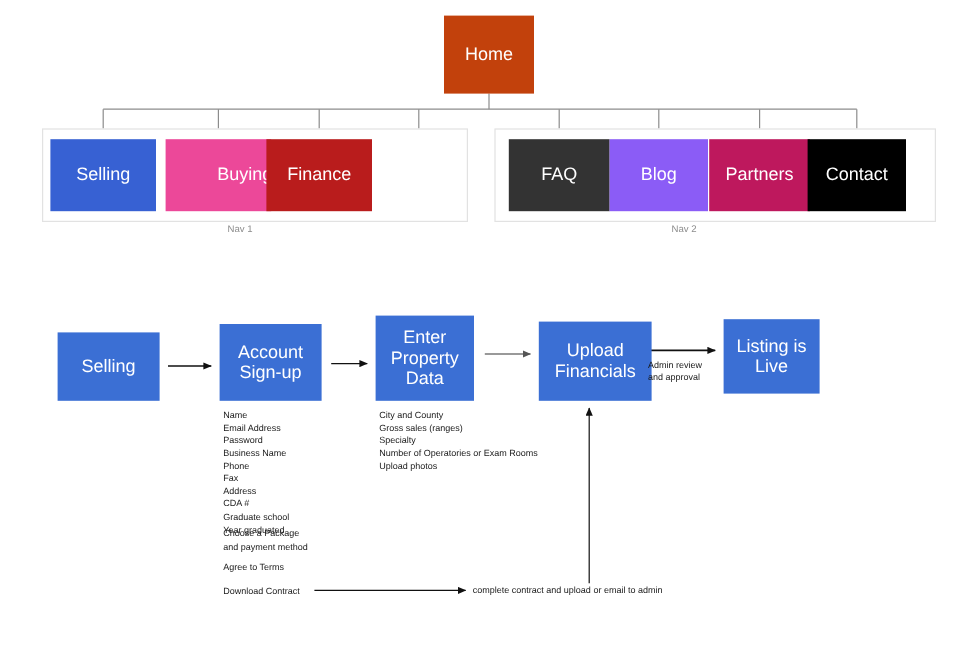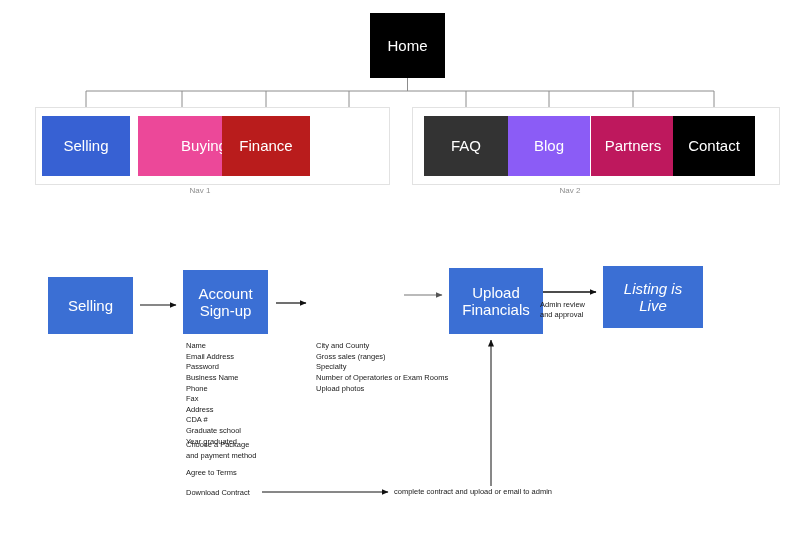--- a/index.html
+++ b/index.html
@@ -35,21 +35,21 @@
     justify-content: center;
     text-align: center;
     color: #ffffff;
     line-height: 1.15;
     box-sizing: border-box;
   }
   
   .home-node {
     left: 370px; top: 13px;
     width: 75px; height: 65px;
-    background: #000000;
+    background: #c2410c;
     font-size: 15px;
   }
   .nav-group {
     position: absolute;
     border: 1px solid #e2e2e2;
     background: #ffffff;
     box-sizing: border-box;
   }
   #nav-group-1 { left: 35px; top: 107px; width: 355px; height: 78px; }
   #nav-group-2 { left: 412px; top: 107px; width: 368px; height: 78px; }
@@ -80,21 +80,21 @@
   
   .flow-node {
     background: #3b6fd4;
     font-size: 15px;
     color: #ffffff;
   }
   #flow-selling     { left: 48px;  top: 277px; width: 85px; height: 57px; }
   #flow-signup      { left: 183px; top: 270px; width: 85px; height: 64px; }
   #flow-property    { left: 313px; top: 263px; width: 82px; height: 71px; }
   #flow-upload      { left: 449px; top: 268px; width: 94px; height: 66px; }
-  #flow-live        { left: 603px; top: 266px; width: 100px; height: 62px; font-style: italic; }
+  #flow-live        { left: 603px; top: 266px; width: 80px; height: 62px; }
 
   
   .note {
     position: absolute;
     font-size: 7.5px;
     color: #1a1a1a;
     line-height: 1.42;
     white-space: pre;
   }
   #note-signup   { left: 186px; top: 341px; }
@@ -157,20 +157,23 @@
   <div class="nav-group" id="nav-group-2"></div>
   <div class="node nav-node" id="nav-faq">FAQ</div>
   <div class="node nav-node" id="nav-blog">Blog</div>
   <div class="node nav-node" id="nav-partners">Partners</div>
   <div class="node nav-node" id="nav-contact">Contact</div>
   <div class="nav-label" id="nav-label-2">Nav 2</div>
 
   <div class="node flow-node" id="flow-selling">Selling</div>
   <div class="node flow-node" id="flow-signup" style="white-space: pre;">Account
 Sign-up</div>
+  <div class="node flow-node" id="flow-property" style="white-space: pre;">Enter
+Property
+Data</div>
   <div class="node flow-node" id="flow-upload" style="white-space: pre;">Upload
 Financials</div>
   <div class="node flow-node" id="flow-live" style="white-space: pre;">Listing is
 Live</div>
 
   <div class="note" id="note-signup" style="white-space: pre;">Name
 Email Address
 Password
 Business Name
 Phone

